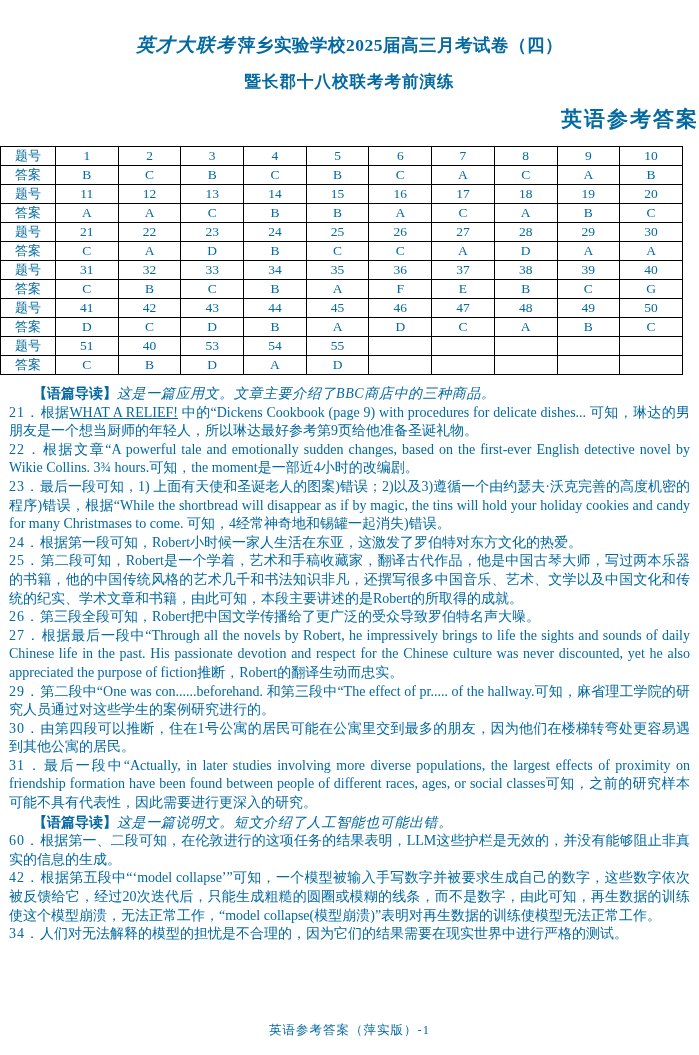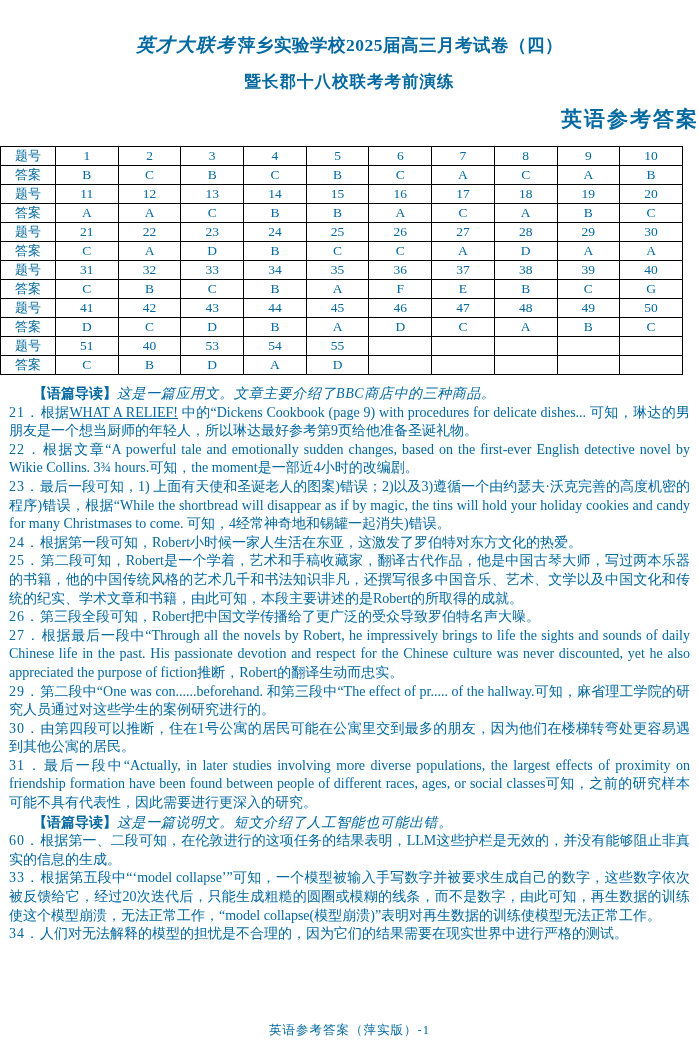--- a/index.html
+++ b/index.html
@@ -273,19 +273,19 @@
       <p class="item"><span class="num">23．</span><span>最后一段可知，1) 上面有天使和圣诞老人的图案)错误；2)以及3)遵循一个由约瑟夫·沃克完善的高度机密的程序)错误，根据“While the shortbread will disappear as if by magic, the tins will hold your holiday cookies and candy for many Christmases to come. 可知，4经常神奇地和锡罐一起消失)错误。</span></p>
       <p class="item"><span class="num">24．</span><span>根据第一段可知，Robert小时候一家人生活在东亚，这激发了罗伯特对东方文化的热爱。</span></p>
       <p class="item"><span class="num">25．</span><span>第二段可知，Robert是一个学着，艺术和手稿收藏家，翻译古代作品，他是中国古琴大师，写过两本乐器的书籍，他的中国传统风格的艺术几千和书法知识非凡，还撰写很多中国音乐、艺术、文学以及中国文化和传统的纪实、学术文章和书籍，由此可知，本段主要讲述的是Robert的所取得的成就。</span></p>
       <p class="item"><span class="num">26．</span><span>第三段全段可知，Robert把中国文学传播给了更广泛的受众导致罗伯特名声大噪。</span></p>
       <p class="item"><span class="num">27．</span><span>根据最后一段中“Through all the novels by Robert, he impressively brings to life the sights and sounds of daily Chinese life in the past. His passionate devotion and respect for the Chinese culture was never discounted, yet he also appreciated the purpose of fiction推断，Robert的翻译生动而忠实。</span></p>
       <p class="item"><span class="num">29．</span><span>第二段中“One was con......beforehand. 和第三段中“The effect of pr..... of the hallway.可知，麻省理工学院的研究人员通过对这些学生的案例研究进行的。</span></p>
       <p class="item"><span class="num">30．</span><span>由第四段可以推断，住在1号公寓的居民可能在公寓里交到最多的朋友，因为他们在楼梯转弯处更容易遇到其他公寓的居民。</span></p>
       <p class="item"><span class="num">31．</span><span>最后一段中“Actually, in later studies involving more diverse populations, the largest effects of proximity on friendship formation have been found between people of different races, ages, or social classes可知，之前的研究样本可能不具有代表性，因此需要进行更深入的研究。</span></p>
       <p class="guide"><span class="guide-label">【语篇导读】</span><span>这是一篇说明文。短文介绍了人工智能也可能出错。</span></p>
       <p class="item"><span class="num">60．</span><span>根据第一、二段可知，在伦敦进行的这项任务的结果表明，LLM这些护栏是无效的，并没有能够阻止非真实的信息的生成。</span></p>
-      <p class="item"><span class="num">33．</span><span>根据第五段中“‘model collapse’”可知，一个模型被输入手写数字并被要求生成自己的数字，这些数字依次被反馈给它，经过20次迭代后，只能生成粗糙的圆圈或模糊的线条，而不是数字，由此可知，再生数据的训练使这个模型崩溃，无法正常工作，“model collapse(模型崩溃)”表明对再生数据的训练使模型无法正常工作。</span></p>
+      <p class="item"><span class="num">42．</span><span>根据第五段中“‘model collapse’”可知，一个模型被输入手写数字并被要求生成自己的数字，这些数字依次被反馈给它，经过20次迭代后，只能生成粗糙的圆圈或模糊的线条，而不是数字，由此可知，再生数据的训练使这个模型崩溃，无法正常工作，“model collapse(模型崩溃)”表明对再生数据的训练使模型无法正常工作。</span></p>
       <p class="item"><span class="num">34．</span><span>人们对无法解释的模型的担忧是不合理的，因为它们的结果需要在现实世界中进行严格的测试。</span></p>
     </div>
 
   <div class="footer"><span>英语参考答案（萍实版）-1</span></div>
 
 </div>
 
 </body></html>

